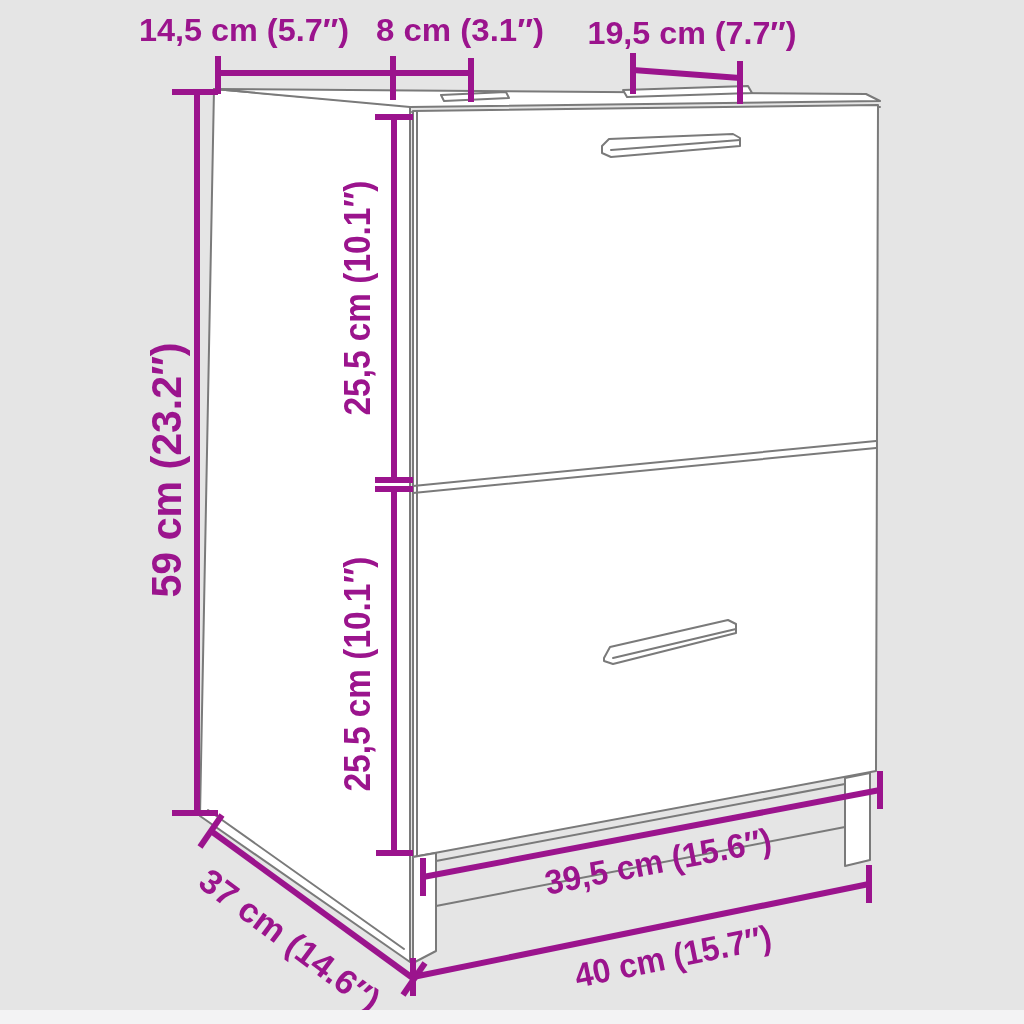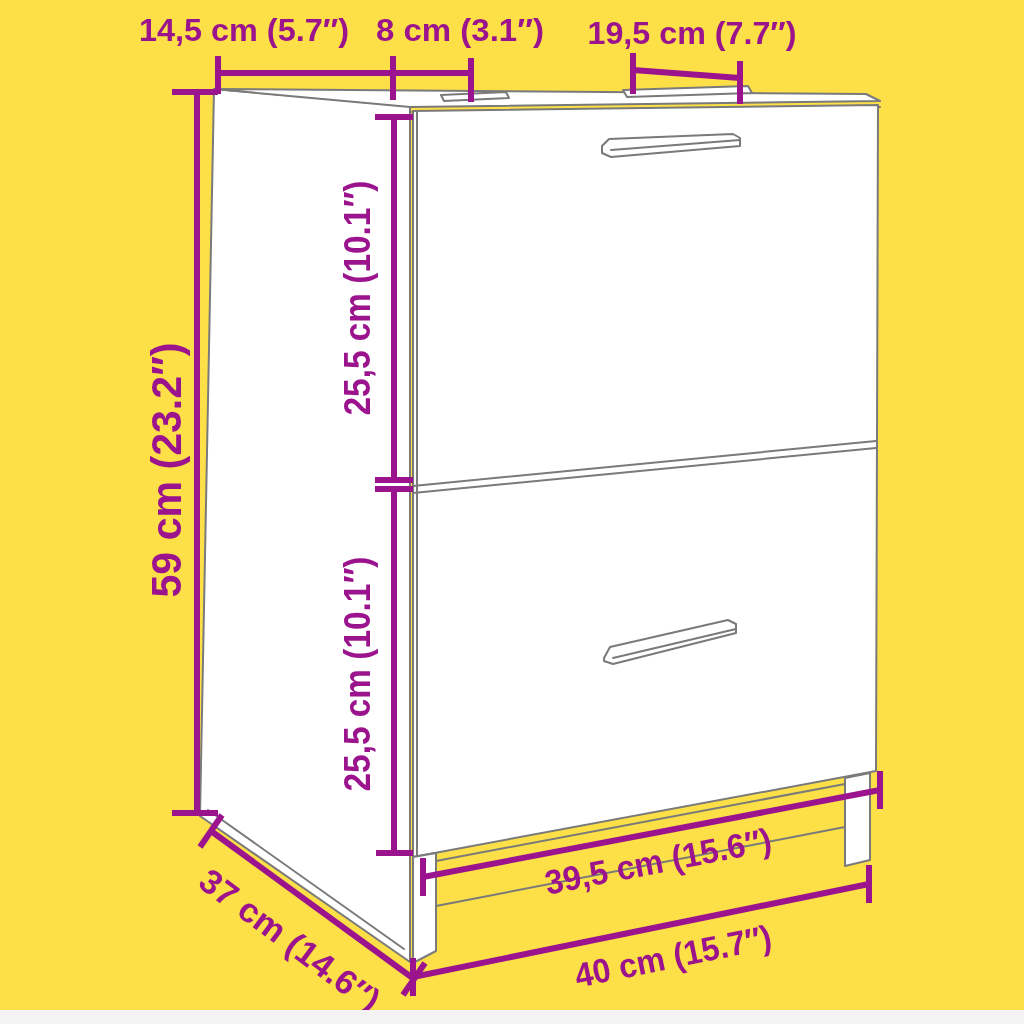--- a/index.html
+++ b/index.html
@@ -1,16 +1,16 @@
 <!DOCTYPE html>
 <html><head>
 <meta charset="utf-8">
 <style>
   html,body{margin:0;padding:0;background:#ffffff;}
-  .stage{position:relative;width:1024px;height:1024px;background:#fde047;overflow:hidden;
+  .stage{position:relative;width:1024px;height:1024px;background:#e5e5e5;overflow:hidden;
          font-family:"Liberation Sans","DejaVu Sans",sans-serif;}
   svg{position:absolute;left:0;top:0;}
   .outline{stroke:#7a7a7a;stroke-width:2;fill:none;stroke-linejoin:round;stroke-linecap:round;}
   .face{stroke:#7a7a7a;stroke-width:2;fill:#ffffff;stroke-linejoin:round;}
   .dim{stroke:#9b148d;stroke-width:6;fill:none;stroke-linecap:butt;}
   .dimlabel{fill:#9b148d;font-weight:bold;text-anchor:middle;dominant-baseline:central;}
   .footband{position:absolute;left:0;bottom:0;width:100%;height:14px;background:#f3f3f4;}
 </style>
 </head>
 <body>

